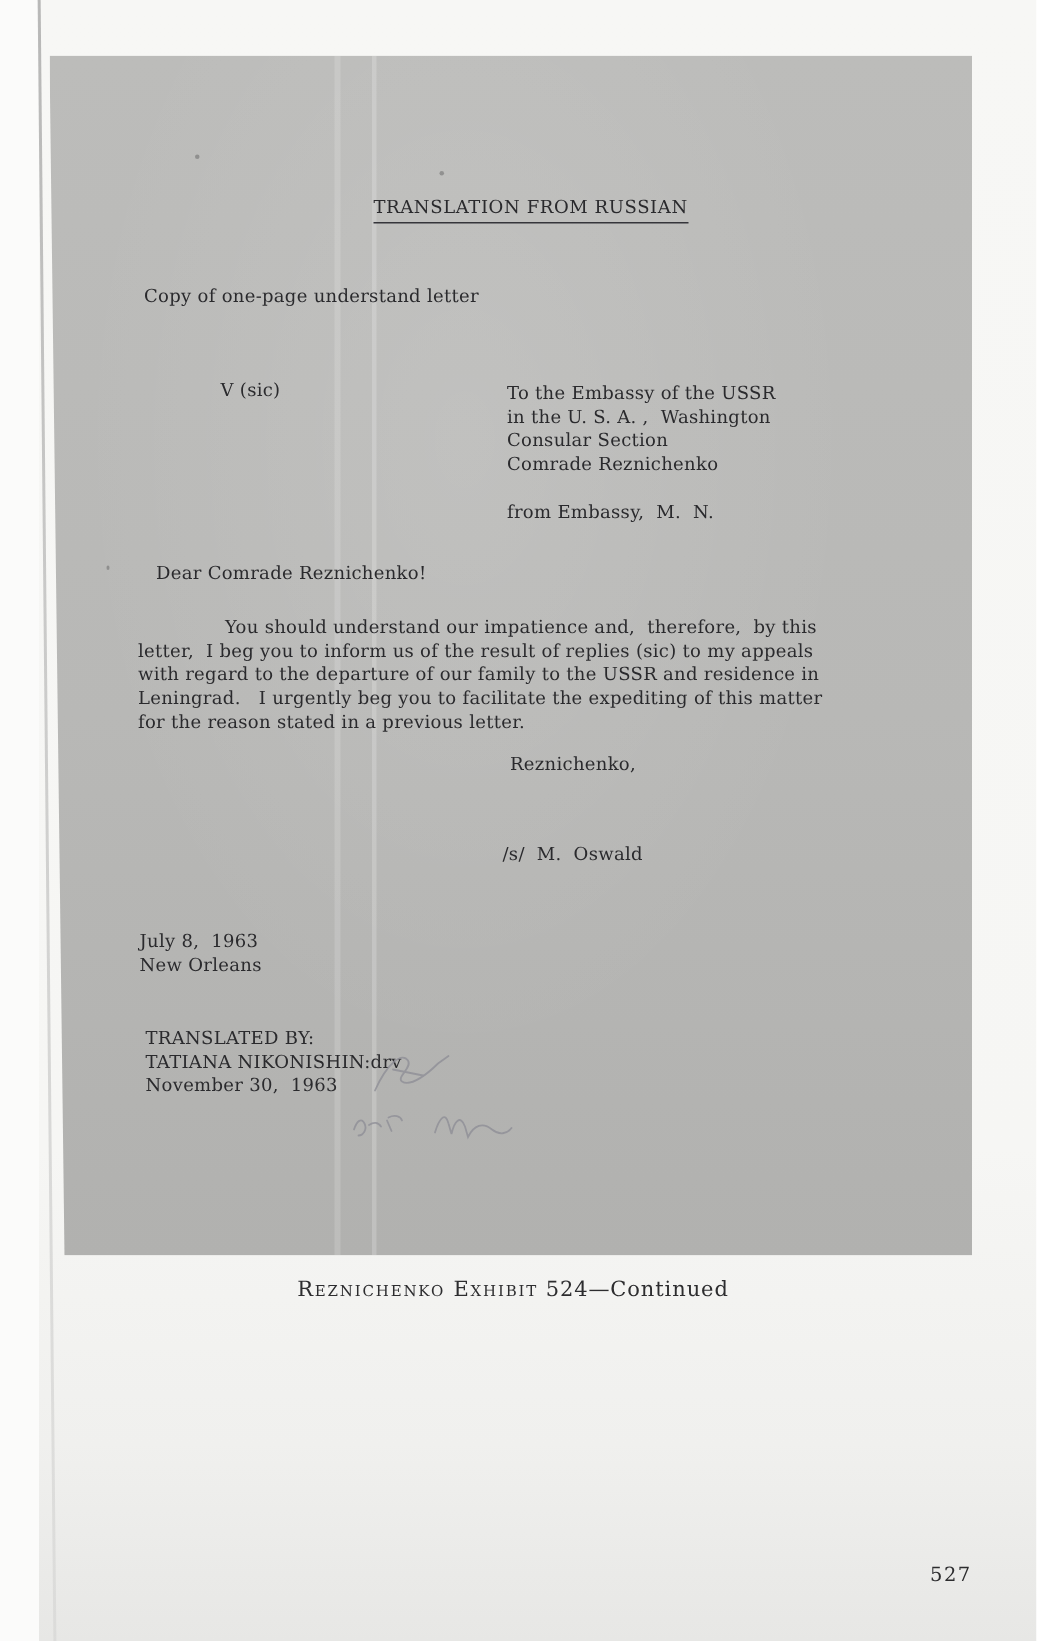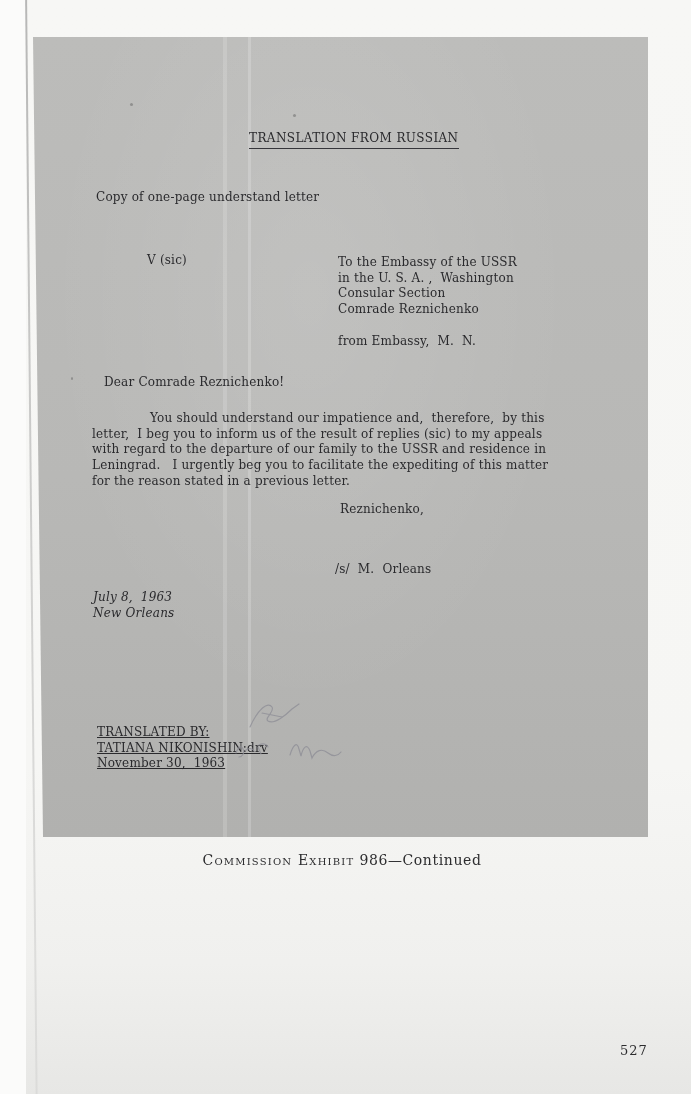--- a/index.html
+++ b/index.html
@@ -48,22 +48,22 @@
   }
   .copy-note{top:153px;left:63px;}
   .v-note{top:216px;left:114px;}
   .recipient{top:218px;left:305px;}
   .sender{top:297px;left:305px;}
   .salutation{top:338px;left:59px;margin-left:12px;}
   .body-par{top:374px;left:59px;margin:0;}
   .body-par .indent{display:inline-block;width:58px;}
   .closing{top:465px;left:307px;}
   .signature{top:525px;left:302px;}
-  .dateplace{top:553px;left:60px;font-style:italic;}
-  .translator{top:688px;left:64px;text-decoration:underline;}
+  .dateplace{top:583px;left:60px;}
+  .translator{top:648px;left:64px;}
   .handwriting{position:absolute;left:195px;top:660px;}
 
   .caption{
     position:absolute;left:0;top:852px;width:684px;text-align:center;
     color:#2d2d2f;font-size:14px;letter-spacing:.6px;white-space:pre;
   }
   .caption .sc{font-variant:small-caps;letter-spacing:1.2px;}
   .pagenum{
     position:absolute;left:620px;top:1043px;
     font-size:13px;letter-spacing:1px;color:#2c2c2e;
@@ -94,32 +94,32 @@
 Comrade Reznichenko</div>
     <div class="t sender">from Embassy,  M.  N.</div>
     <div class="t salutation">Dear Comrade Reznichenko!</div>
 
     <p class="t body-par"><span class="indent"></span><span>You should understand our impatience and,  therefore,  by this</span><br><span>letter,  I beg you to inform us of the result of replies (sic) to my appeals
 with regard to the departure of our family to the USSR and residence in
 Leningrad.   I urgently beg you to facilitate the expediting of this matter
 for the reason stated in a previous letter.</span></p>
 
     <div class="t closing">Reznichenko,</div>
-    <div class="t signature">/s/  M.  Orleans</div>
+    <div class="t signature">/s/  M.  Oswald</div>
     <div class="t dateplace">July 8,  1963
 New Orleans</div>
     <div class="t translator">TRANSLATED BY:
 TATIANA NIKONISHIN:drv
 November 30,  1963</div>
 
     <svg class="handwriting" width="120" height="70" viewBox="0 0 120 70" fill="none" stroke="#8f8f97" stroke-width="1.2" stroke-linecap="round" opacity="0.8">
       <path d="M22,30 C30,12 40,4 44,10 C47,15 36,21 40,24 C46,28 58,18 64,12 L71,7"></path>
       <path d="M34,16 L54,20"></path>
       <path d="M8,56 c2,-6 5,-8 7,-4 c2,4 -1,8 -4,8 m7,-7 c3,-2 6,-2 8,1 m4,-4 l3,7 m-2,-9 c4,-2 8,-1 9,2"></path>
       <path d="M62,58 c3,-10 7,-14 9,-6 l2,7 c2,-9 6,-13 9,-5 l2,7 c4,-8 10,-10 16,-5 c5,4 10,3 13,-1"></path>
     </svg>
   </div>
 
-  <div class="caption"><span class="sc">Commission Exhibit</span><span> 986—Continued</span></div>
+  <div class="caption"><span class="sc">Reznichenko Exhibit</span><span> 524—Continued</span></div>
 
   <div class="pagenum">527</div>
 
 </div>
 
 </body></html>

